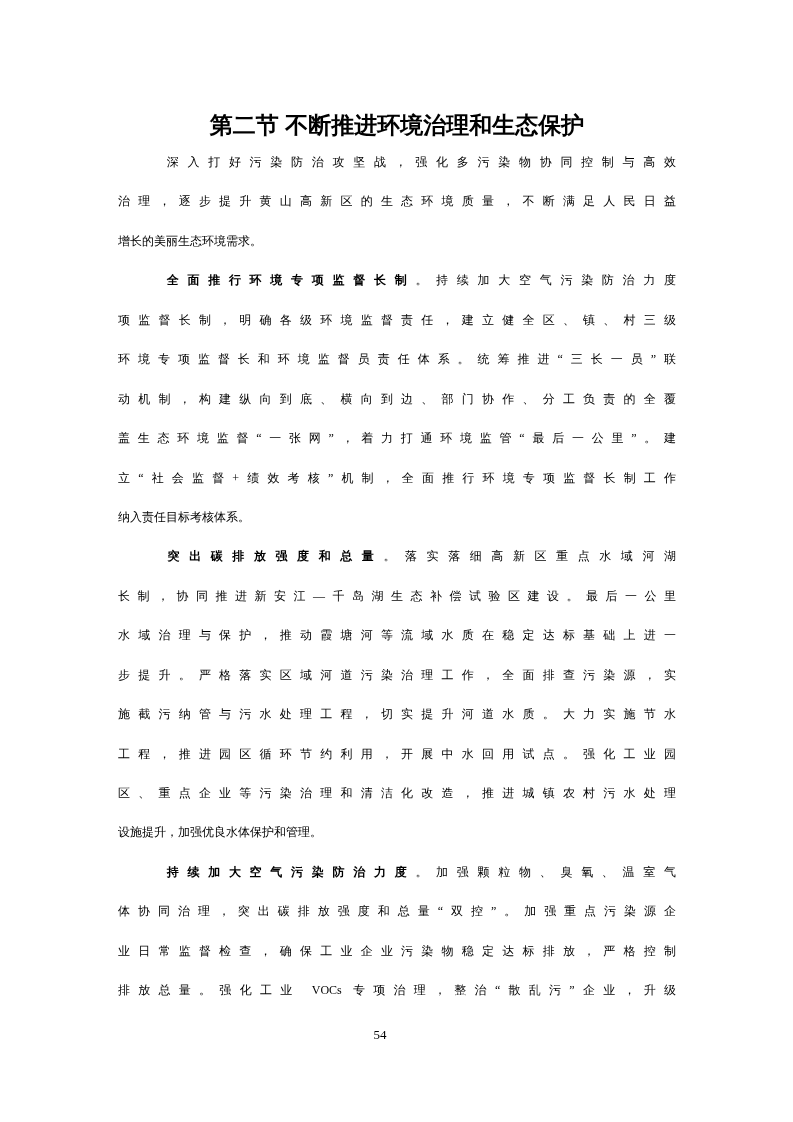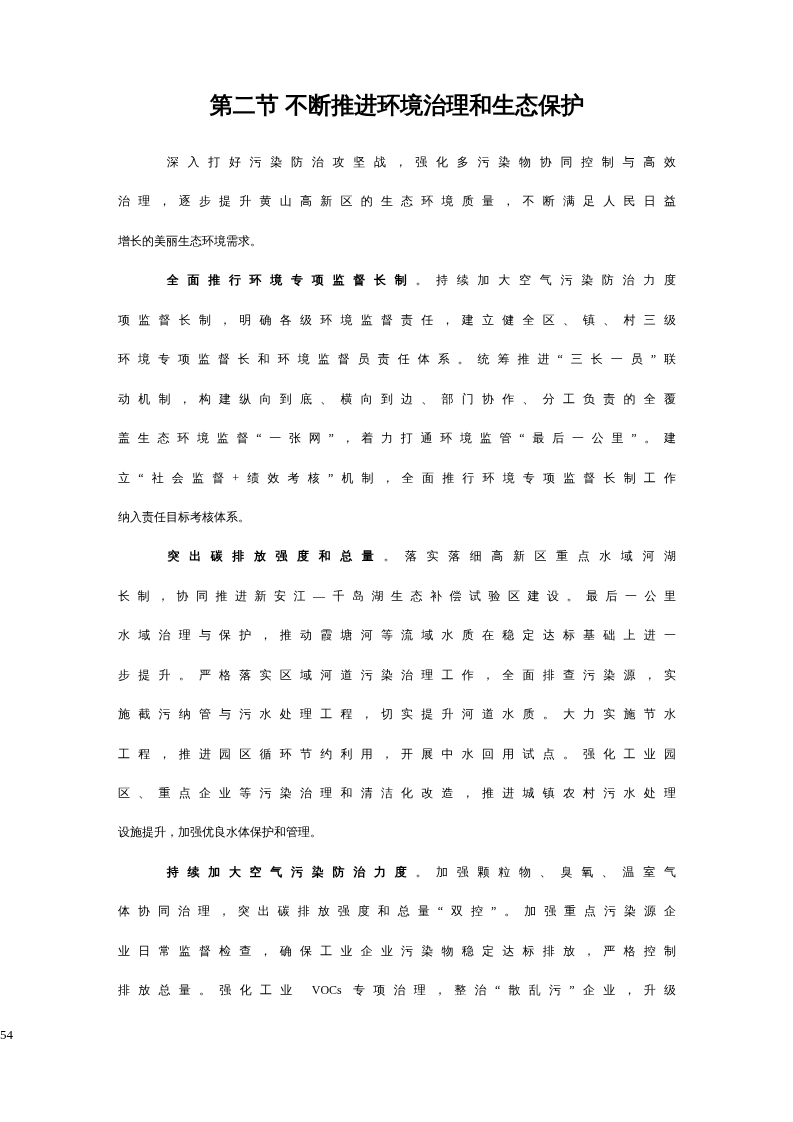--- a/index.html
+++ b/index.html
@@ -11,21 +11,21 @@
     position: relative;
     width: 793px;
     height: 1122px;
     background: #ffffff;
     overflow: hidden;
     font-family: "Liberation Serif", "DejaVu Serif", serif;
     color: #000000;
   }
   .title {
     position: absolute;
-    top: 88px;
+    top: 108px;
     left: 118px;
     width: 558px;
     margin: 0;
     text-align: center;
     font-size: 23px;
     line-height: 34px;
     font-weight: 700;
     font-family: "Liberation Sans", "DejaVu Sans", sans-serif;
     white-space: nowrap;
     overflow: hidden;
@@ -57,20 +57,21 @@
   }
   .lead {
     font-weight: 700;
     font-family: "Liberation Sans", "DejaVu Sans", sans-serif;
   }
   .page-number {
     position: absolute;
     top: 1026px;
     left: 0;
     width: 760px;
+    text-align: center;
     font-size: 13px;
     line-height: 18px;
   }
 </style>
 </head>
 <body>
 
 <div class="page">
   <h1 class="title">第二节 不断推进环境治理和生态保护</h1>
 

